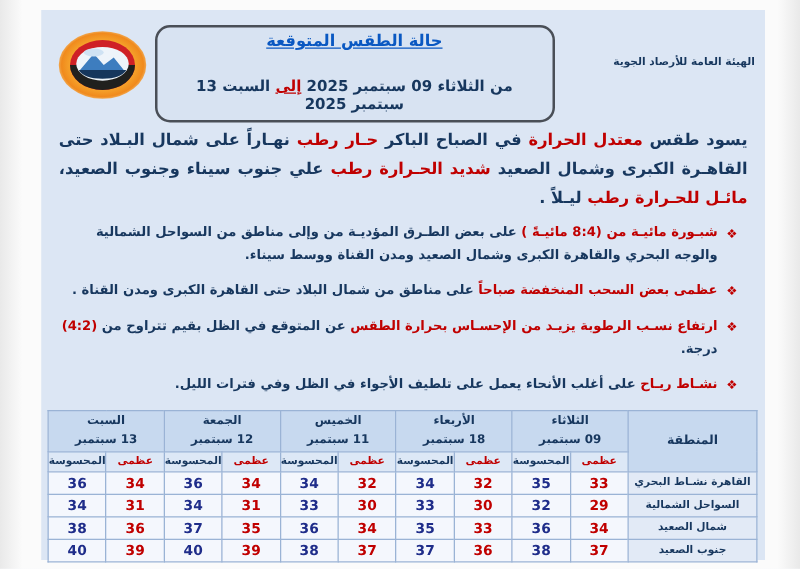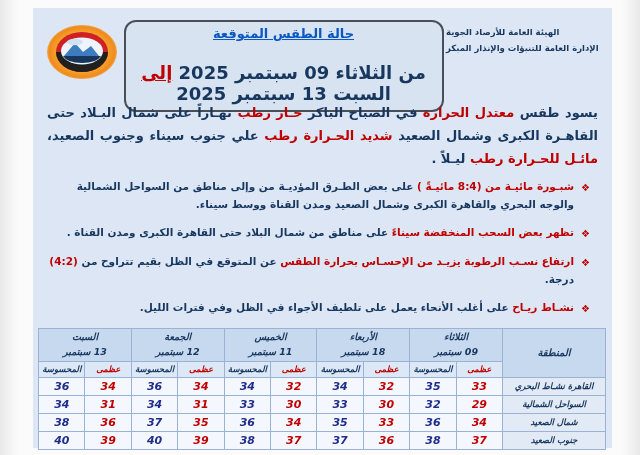--- a/index.html
+++ b/index.html
@@ -13,40 +13,40 @@
     width:640px;height:455px;position:relative;overflow:hidden;
     background:linear-gradient(90deg,#e9e9e9 0,#fbfbfb 18px,#fbfbfb 622px,#e9e9e9 640px);
     font-family:"DejaVu Sans", sans-serif;
   }
   .card{
     position:absolute;left:33px;top:8px;width:579px;height:440px;
     background:var(--card-bg);direction:rtl;
   }
   
   .header{display:flex;justify-content:space-between;align-items:flex-start;padding:10px 8px 0 10px;height:74px;}
-  .org{width:158px;text-align:left;color:var(--navy);font-size:8.5px;font-weight:bold;line-height:1.9;margin-top:6px;}
+  .org{width:158px;text-align:right;color:var(--navy);font-size:8.5px;font-weight:bold;line-height:1.9;margin-top:24px;}
   .title-box{
     width:296px;border:2px solid #4a4f57;border-radius:12px;background:var(--box-bg);
     text-align:center;padding:4px 10px 6px;margin-top:2px;
   }
   .title-box .main-title{color:var(--title-blue);font-weight:bold;font-size:13px;text-decoration:underline;margin-bottom:21px;}
-  .title-box .date-line{color:var(--navy);font-weight:bold;font-size:18px;}
+  .title-box .date-line{color:var(--navy);font-weight:bold;font-size:12px;}
   .title-box .date-line .lnk{color:var(--red);text-decoration:underline;}
   .logo-wrap{width:78px;height:60px;display:flex;align-items:center;justify-content:center;margin-top:4px;}
   
   .intro{margin:10px 14px 0 14px;color:var(--navy);font-weight:bold;font-size:13px;line-height:1.75;text-align:justify;}
   .red{color:var(--red);}
   .navy{color:var(--navy);}
   .bullets{margin:8px 22px 0 14px;}
   .bullet{display:flex;align-items:flex-start;margin-bottom:10px;color:var(--navy);font-weight:bold;font-size:10.5px;line-height:1.7;}
   .bullet .marker{color:var(--red);font-size:10px;margin-left:7px;line-height:1.9;}
   
   .table-title{margin:2px 14px 3px 0;color:var(--red);font-weight:bold;font-size:10.5px;text-decoration:underline;}
   table{border-collapse:collapse;table-layout:fixed;width:567px;margin:0 6px;}
-  th,td{border:1px solid var(--table-border);text-align:center;vertical-align:middle;padding:0;font-style:italic;}
+  th,td{border:1px solid var(--table-border);text-align:center;vertical-align:middle;padding:0;}
   th.day{background:var(--table-header-bg);color:var(--navy);font-size:9.5px;font-weight:bold;height:32px;line-height:1.5;}
   th.region-h{background:var(--table-header-bg);color:var(--navy);font-size:10px;font-weight:bold;}
   th.sub{height:15px;font-size:8.5px;font-weight:bold;background:var(--table-sub-bg);}
   th.sub.max{color:var(--red);}
   th.sub.felt{color:var(--navy);}
   td.region{background:var(--table-region-bg);color:var(--navy);font-size:8.5px;font-weight:bold;height:17px;}
   td.val{background:var(--table-row-bg);font-size:11px;font-weight:bold;height:17px;}
   td.val.max{color:var(--red);}
   td.val.felt{color:#1f2d8a;}
   
@@ -54,21 +54,20 @@
   .sig{text-align:center;color:var(--navy);font-weight:bold;font-size:8.5px;line-height:1.8;}
 </style>
 </head>
 <body>
 
 <div class="card">
 
   <div class="header">
     <div class="org">
       <div>الهيئة العامة للأرصاد الجوية</div>
-      <div>الإدارة العامة للتنبؤات والإنذار المبكر</div>
     </div>
     <div class="title-box">
       <div class="main-title">حالة الطقس المتوقعة</div>
       <div class="date-line"><span>من الثلاثاء 09 سبتمبر 2025 </span><span class="lnk">إلى</span><span> السبت 13 سبتمبر 2025</span></div>
     </div>
     <div class="logo-wrap">
       <svg width="76" height="58" viewBox="0 0 76 58">
         <defs>
           <radialGradient id="glow" cx="50%" cy="50%" r="55%">
             <stop offset="0%" stop-color="#ffd94d"></stop>
@@ -90,21 +89,21 @@
 
   <div class="intro"><span class="navy">يسود طقس </span><span class="red">معتدل الحرارة </span><span class="navy">في الصباح الباكر </span><span class="red">حـار رطب </span><span class="navy">نهـاراً على شمال البـلاد حتى القاهـرة الكبرى وشمال الصعيد </span><span class="red">شديد الحـرارة رطب </span><span class="navy">علي جنوب سيناء وجنوب الصعيد، </span><span class="red">مائـل للحـرارة رطب </span><span class="navy">ليـلاً .</span></div>
 
   <div class="bullets">
     <div class="bullet">
       <span class="marker">❖</span>
       <span><span class="red">شبـورة مائيـة من (8:4 مائيـةً ) </span><span class="navy">على بعض الطـرق المؤديـة من وإلى مناطق من السواحل الشمالية والوجه البحري والقاهرة الكبرى وشمال الصعيد ومدن القناة ووسط سيناء.</span></span>
     </div>
     <div class="bullet">
       <span class="marker">❖</span>
-      <span><span class="red">تظهر بعض السحب المنخفضة سيناءً </span><span class="navy">على مناطق من شمال البلاد حتى القاهرة الكبرى ومدن القناة .</span></span>
+      <span><span class="red">عظمى بعض السحب المنخفضة صباحاً </span><span class="navy">على مناطق من شمال البلاد حتى القاهرة الكبرى ومدن القناة .</span></span>
     </div>
     <div class="bullet">
       <span class="marker">❖</span>
       <span><span class="red">ارتفاع نسـب الرطوبة يزيـد من الإحسـاس بحرارة الطقس </span><span class="navy">عن المتوقع في الظل بقيم تتراوح من </span><span class="red">(4:2)</span><span class="navy"> درجة.</span></span>
     </div>
     <div class="bullet">
       <span class="marker">❖</span>
       <span><span class="red">نشـاط ريـاح </span><span class="navy">على أغلب الأنحاء يعمل على تلطيف الأجواء في الظل وفي فترات الليل.</span></span>
     </div>
   </div>

